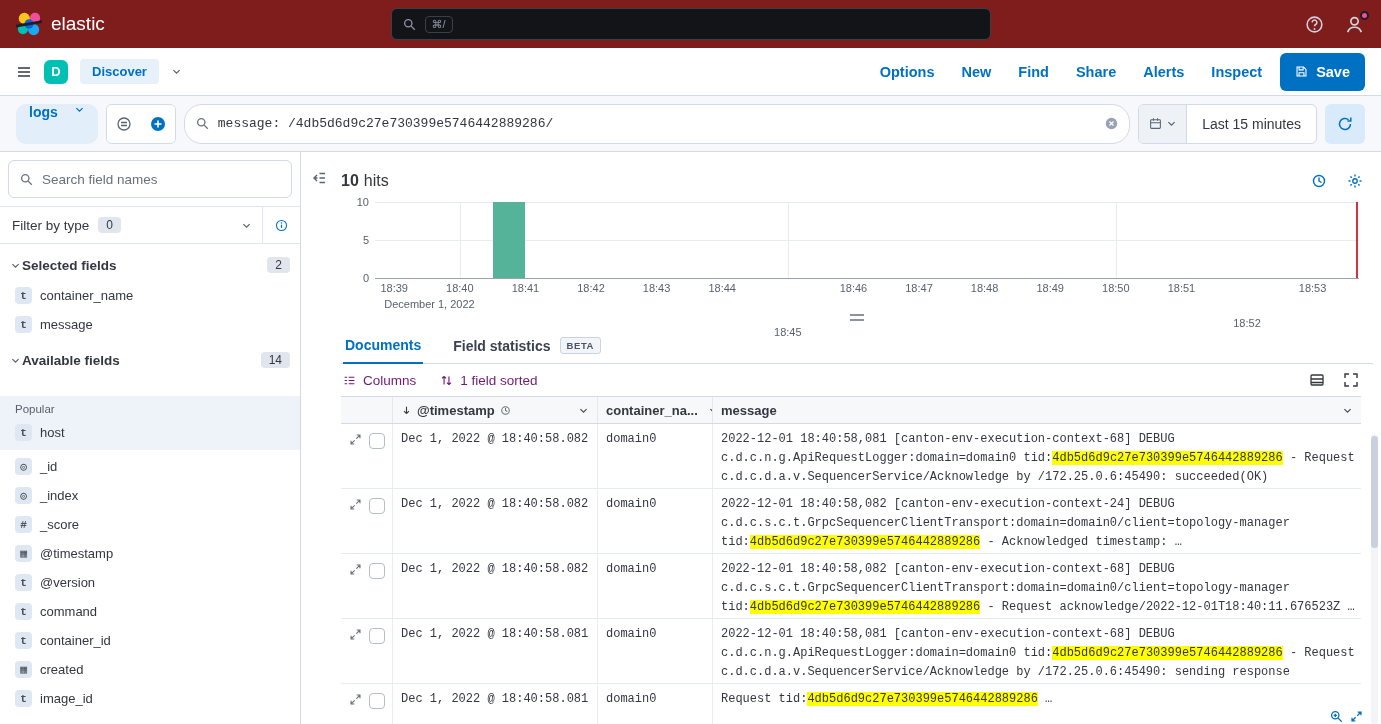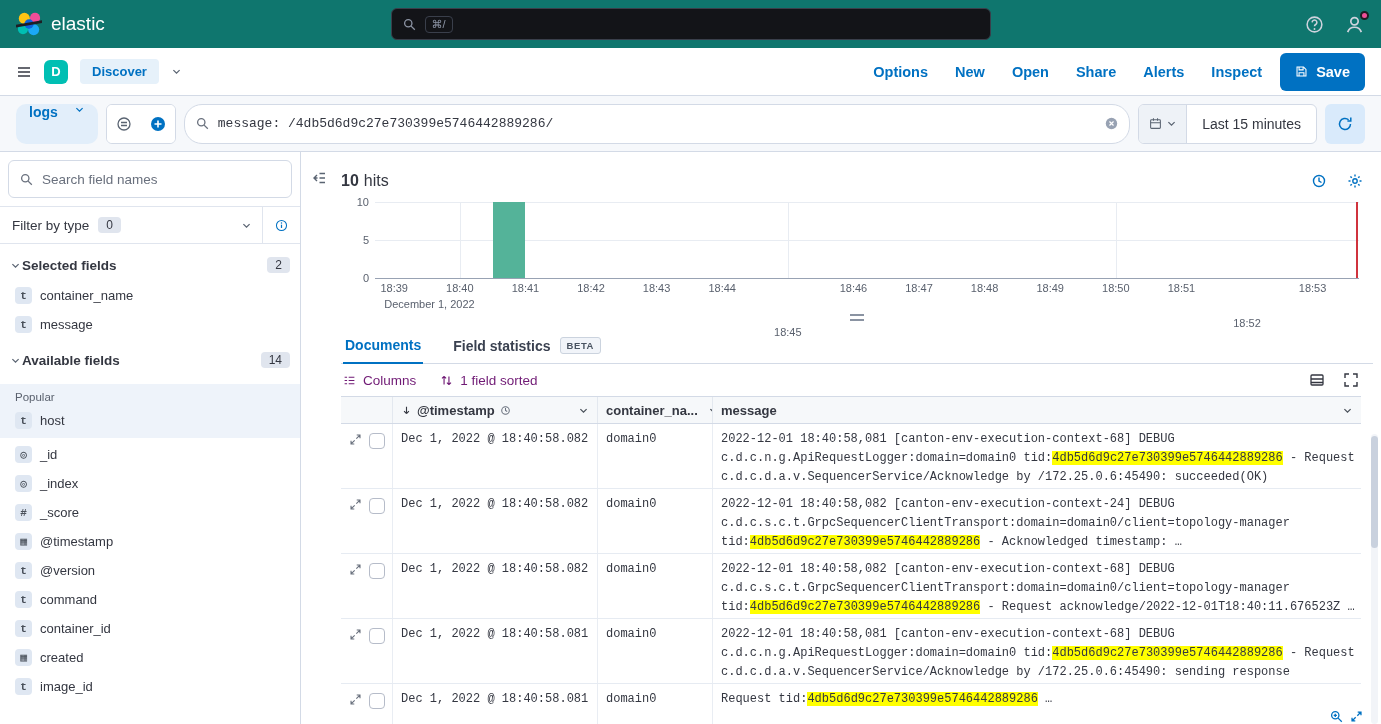--- a/index.html
+++ b/index.html
@@ -5,21 +5,21 @@
   *{box-sizing:border-box;margin:0;padding:0}
   html,body{width:1381px;height:724px;overflow:hidden}
   body{font-family:"Liberation Sans",sans-serif;color:#343741;background:#fff;font-size:14px}
   [data-interactable="true"]{cursor:pointer}
   .icon{display:inline-flex;width:16px;height:16px;flex:none;align-items:center;justify-content:center}
   .icon svg{width:100%;height:100%}
   .icon.sm{width:13px;height:13px}
   .icon.xs{width:11px;height:11px}
 
   
-  .topbar{height:48px;background:#0f766e;display:flex;align-items:center;padding:0 16px;position:relative}
+  .topbar{height:48px;background:#7f1d1d;display:flex;align-items:center;padding:0 16px;position:relative}
   .brand{display:flex;align-items:center;gap:9px}
   .brand-text{color:#fff;font-size:19px}
   .global-search{position:absolute;left:50%;top:8px;transform:translateX(-50%);width:600px;height:32px;background:#131418;border:1px solid #3a3f4b;border-radius:6px;display:flex;align-items:center;gap:9px;padding:0 11px;color:#8d95a5}
   .gs-ph{font-size:13.5px;flex:1}
   .gs-shortcut{border:1px solid #3a3f4b;border-radius:4px;font-size:11px;padding:1px 6px;color:#8d95a5}
   .topbar-right{margin-left:auto;display:flex;align-items:center;gap:20px;color:#ced3dd}
   .avatar{position:relative;display:inline-flex}
   .avatar .dot{position:absolute;top:-3px;right:-4px;width:9px;height:9px;border-radius:50%;background:#f04e98;border:2px solid #1d1e24}
 
   
@@ -56,21 +56,21 @@
   .sb-filter .count-badge{margin-left:9px}
   .sb-filter .chev{margin-left:auto;margin-right:10px;color:#5a6472}
   .sb-filter .info{width:38px;align-self:stretch;border-left:1px solid #e0e5ee;display:flex;align-items:center;justify-content:center;color:#0071c2}
   .sec-head{display:flex;align-items:center;gap:1px;padding:13px 2px 8px;font-size:13.5px;font-weight:bold;color:#343741}
   .sec-head .count-badge{margin-left:auto}
   .sec-head .chev{color:#5a6472}
   .field-list{list-style:none}
   .field-item{display:flex;align-items:center;gap:8px;height:29px;padding:0 7px;border-radius:4px}
   .token{width:17px;height:17px;border-radius:4px;background:#dfe7f2;color:#49505a;font-size:11px;font-weight:bold;display:flex;align-items:center;justify-content:center;font-family:"Liberation Mono","DejaVu Sans Mono",monospace;flex:none}
   .fname{font-size:13px;color:#343741;white-space:nowrap}
-  .popular-block{margin:8px -8px 2px;background:#eef3fa;padding:3px 8px 3px}
+  .popular-block{margin:20px -8px 2px;background:#eef3fa;padding:3px 8px 3px}
   .popular-label{font-size:11.5px;color:#5a616e;padding:4px 7px 3px}
 
   
   .main{flex:1;position:relative;padding:16px 8px 0 40px;overflow:hidden}
   .collapse-btn{position:absolute;left:10px;top:18px;color:#5a6472}
   .hits-row{display:flex;align-items:center;height:26px}
   .hits-count{font-size:16px;font-weight:bold}
   .hits-label{font-size:16px;margin-left:5px}
   .hits-icons{margin-left:auto;display:flex;gap:20px;color:#0071c2;padding-right:10px}
 
@@ -173,21 +173,21 @@
     <span class="space-badge" data-interactable="true">D</span>
     <span class="crumb" data-interactable="true">Discover</span>
     <span class="icon xs crumb-chev" data-interactable="true">
         <svg viewBox="0 0 16 16" fill="none" stroke="currentColor" stroke-width="1.8">
           <path d="M3.5 6l4.5 4.5L12.5 6"></path>
         </svg>
       </span>
     <div class="nav-links" data-interactable="false">
         <a class="nav-link" data-interactable="true">Options</a>
         <a class="nav-link" data-interactable="true">New</a>
-        <a class="nav-link" data-interactable="true">Open</a>
+        <a class="nav-link" data-interactable="true">Find</a>
         <a class="nav-link" data-interactable="true">Share</a>
         <a class="nav-link" data-interactable="true">Alerts</a>
         <a class="nav-link" data-interactable="true">Inspect</a>
       </div>
     <button class="save-btn" data-interactable="true">
       <span class="icon sm" data-interactable="false">
           <svg viewBox="0 0 16 16" fill="none" stroke="#fff" stroke-width="1.3">
             <path d="M2.5 2.5h8l3 3v8h-11z"></path>
             <path d="M5 2.5v3.5h5V2.5M5 13.5V9.5h6v4"></path>
           </svg>

